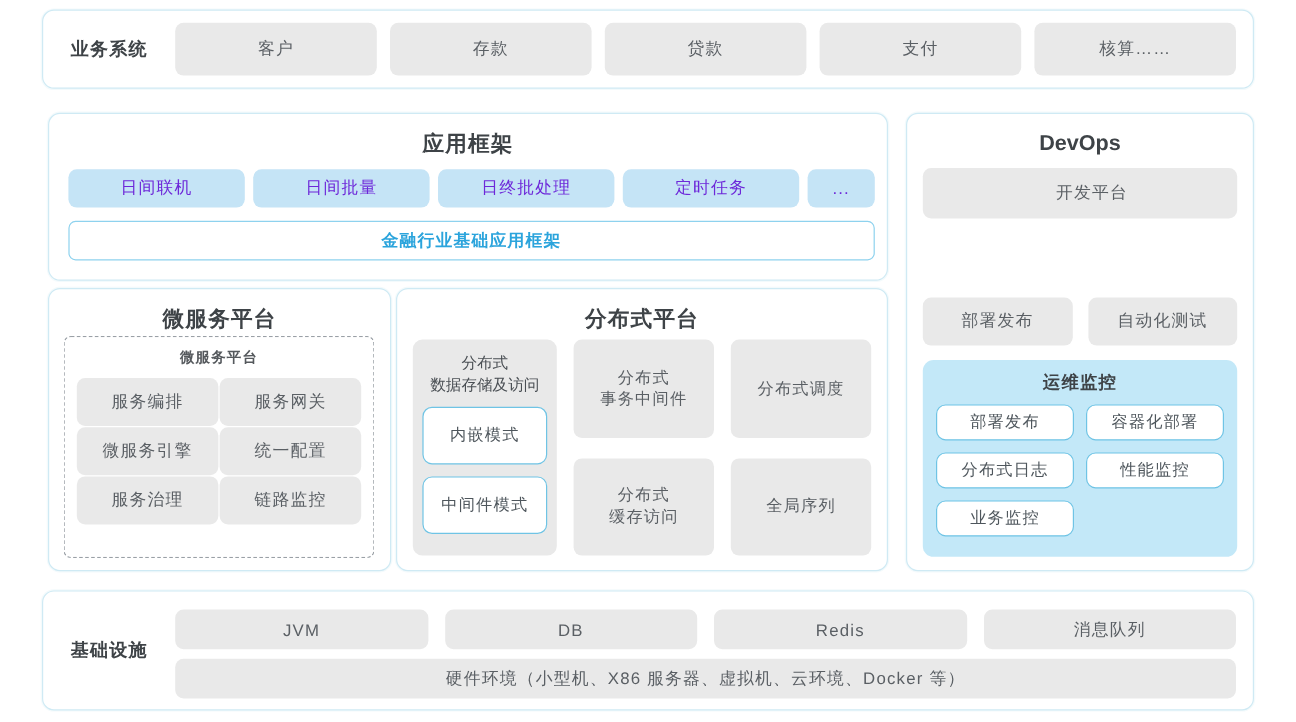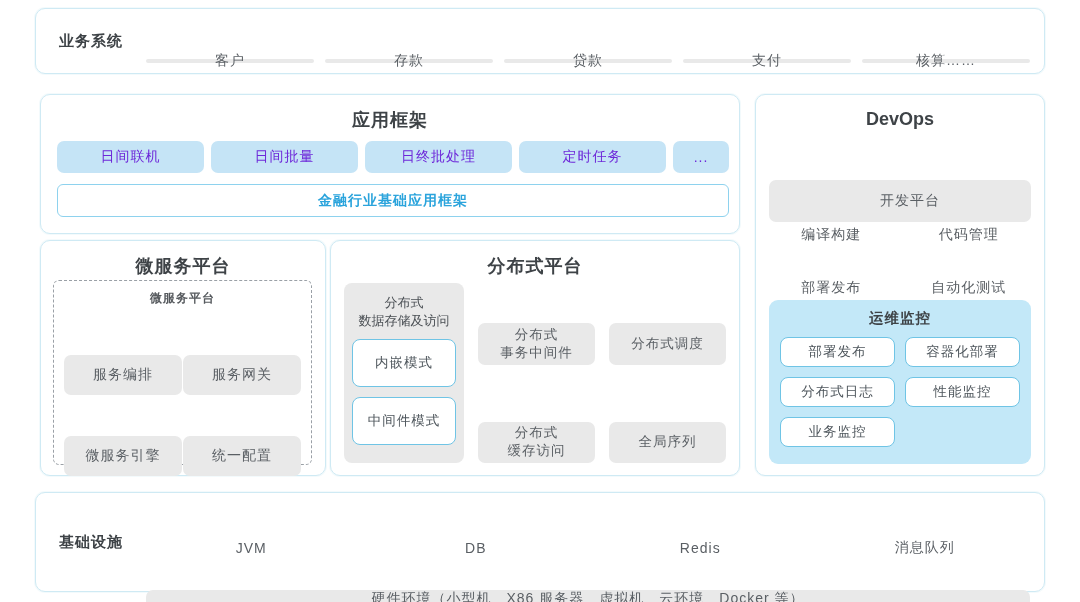--- a/index.html
+++ b/index.html
@@ -29,21 +29,20 @@
   }
   .gray-box {
     background: #e9e9e9;
     border-radius: 7px;
     display: flex;
     align-items: center;
     justify-content: center;
     font-size: 14px;
     color: #5a5f64;
     letter-spacing: 1px;
-    margin-top: 40px;
   }
   .blue-box {
     background: #c5e4f6;
     border-radius: 7px;
     display: flex;
     align-items: center;
     justify-content: center;
     font-size: 14px;
     color: #6d28d9;
     letter-spacing: 1px;
@@ -192,24 +191,20 @@
       <div class="dist-col">
         <div class="gray-box pre-line">分布式调度</div>
         <div class="gray-box pre-line">全局序列</div>
       </div>
     </div>
   </div>
 
   <div class="panel devops">
     <div class="section-title">DevOps</div>
     <div class="gray-box devops-platform">开发平台</div>
-    <div class="devops-row r1">
-      <div class="gray-box">编译构建</div>
-      <div class="gray-box">代码管理</div>
-    </div>
     <div class="devops-row r2">
       <div class="gray-box">部署发布</div>
       <div class="gray-box">自动化测试</div>
     </div>
     <div class="ops-panel">
       <div class="ops-title">运维监控</div>
       <div class="ops-grid">
         <div class="white-blue-box">部署发布</div>
         <div class="white-blue-box">容器化部署</div>
         <div class="white-blue-box">分布式日志</div>

